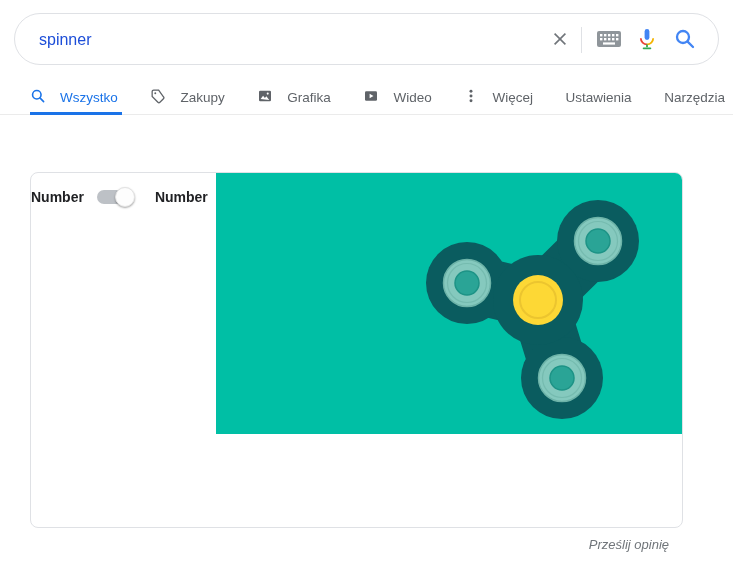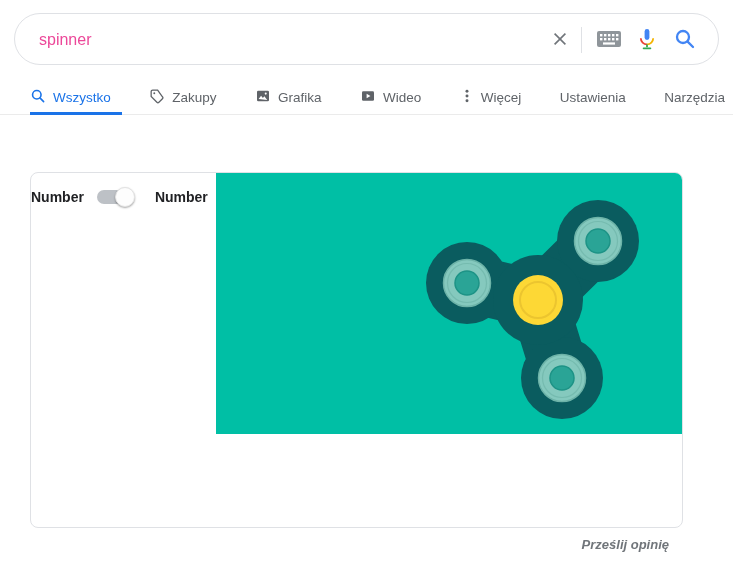--- a/index.html
+++ b/index.html
@@ -10,34 +10,34 @@
   *{box-sizing:border-box;margin:0;padding:0;}
   html,body{background:#fff;}
   body{font-family:"Liberation Sans","DejaVu Sans",sans-serif;color:#202124;}
   .page{position:relative;width:733px;height:575px;background:#fff;overflow:hidden;}
 
   
   .searchbar{position:absolute;left:14px;top:13px;width:705px;height:52px;
     border:1px solid #dfe1e5;border-radius:26px;background:#fff;
     display:flex;align-items:center;}
   .query{position:absolute;left:24px;top:0;height:52px;line-height:52px;
-    font-size:16px;color:#ec4899;}
+    font-size:16px;color:#1d4ed8;}
   .sb-icon{position:absolute;top:50%;transform:translateY(-50%);display:flex;
     align-items:center;justify-content:center;cursor:pointer;}
   .sb-clear{left:533px;width:24px;height:24px;color:#70757a;}
   .sb-divider{position:absolute;left:566px;top:13px;width:1px;height:26px;background:#dfe1e5;}
   .sb-keyboard{left:581px;width:26px;height:20px;}
   .sb-mic{left:620px;width:24px;height:26px;}
   .sb-search{left:658px;width:24px;height:24px;}
 
   
   .tabsrow{position:absolute;left:0;top:80px;width:733px;height:35px;
     border-bottom:1px solid #ebebeb;display:flex;align-items:center;
     padding:0 8px 0 30px;justify-content:space-between;}
-  .tab{display:flex;align-items:center;gap:7px;font-size:13.5px;color:#5f6368;
+  .tab{display:flex;align-items:center;gap:14px;font-size:13.5px;color:#5f6368;
     white-space:nowrap;cursor:pointer;}
   .tab svg{flex:none;}
   .tab.active{color:var(--accent-blue);}
   .tab-underline{position:absolute;left:30px;bottom:-1px;width:92px;height:3px;
     background:var(--accent-blue);}
 
   
   .stats{position:absolute;left:30px;top:134px;font-size:13.5px;color:#70757a;}
 
   
@@ -64,21 +64,21 @@
   .c-arm{stroke:var(--spinner-body);stroke-width:58;stroke-linecap:round;}
   .c-body{fill:var(--spinner-body);}
   .c-bear-out{fill:var(--bearing-outer);stroke:var(--bearing-outer-ring);stroke-width:1.5;}
   .c-bear-ring{fill:none;stroke:var(--bearing-outer-ring);stroke-width:1.2;opacity:.65;}
   .c-bear-in{fill:var(--bearing-inner);stroke:var(--bearing-inner-ring);stroke-width:1.5;}
   .c-hub{fill:var(--hub-yellow);}
   .c-hub-ring{fill:none;stroke:var(--hub-ring);stroke-width:2;}
 
   
   .feedback{position:absolute;left:30px;top:537px;width:653px;text-align:right;
-    padding-right:14px;font-size:13px;font-style:italic;color:#70757a;cursor:pointer;font-weight:bold;}
+    padding-right:14px;font-size:13px;font-style:italic;color:#70757a;cursor:pointer;}
 </style>
 </head>
 <body>
 
 <div class="page">
 
   <div class="searchbar">
     <span class="query">spinner</span>
     <span class="sb-icon sb-clear">
       <svg width="18" height="18" viewBox="0 0 20 20">

